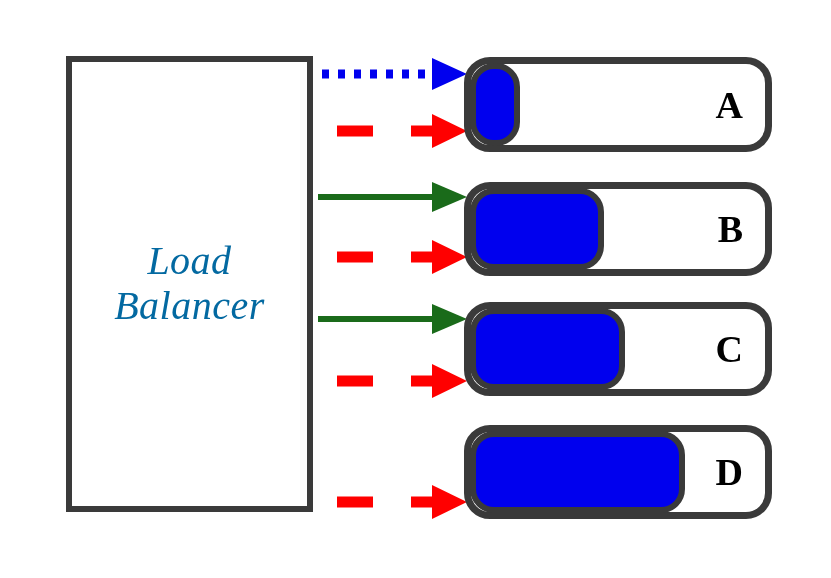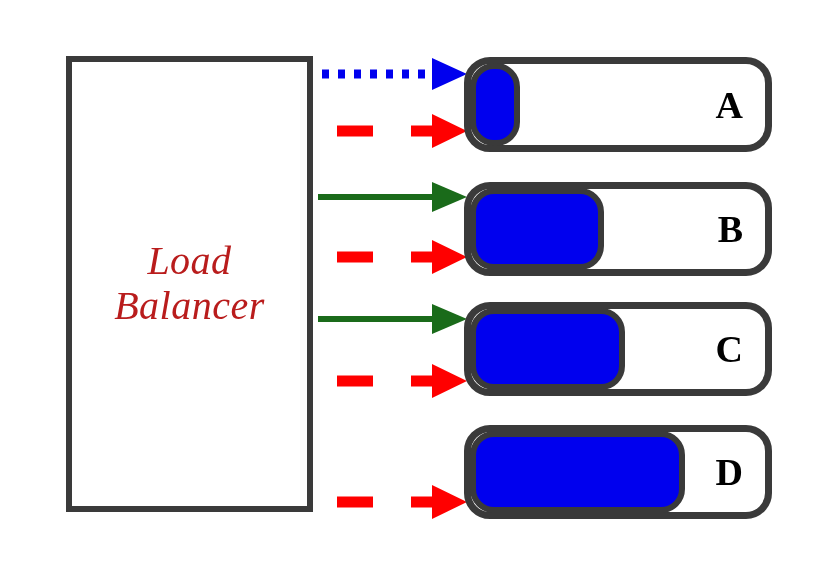--- a/index.html
+++ b/index.html
@@ -30,21 +30,21 @@
     box-sizing: border-box;
     display: flex;
     align-items: center;
     justify-content: center;
   }
   #lb-label {
     font-family: "Liberation Serif", serif;
     font-style: italic;
     font-size: 40px;
     line-height: 1.12;
-    color: #b91c1c;
+    color: #0369a1;
     text-align: center;
     white-space: pre-line;
     letter-spacing: 0.5px;
   }
 
   
   .bar {
     position: absolute;
     box-sizing: border-box;
     border: 7px solid #3a3a3a;

